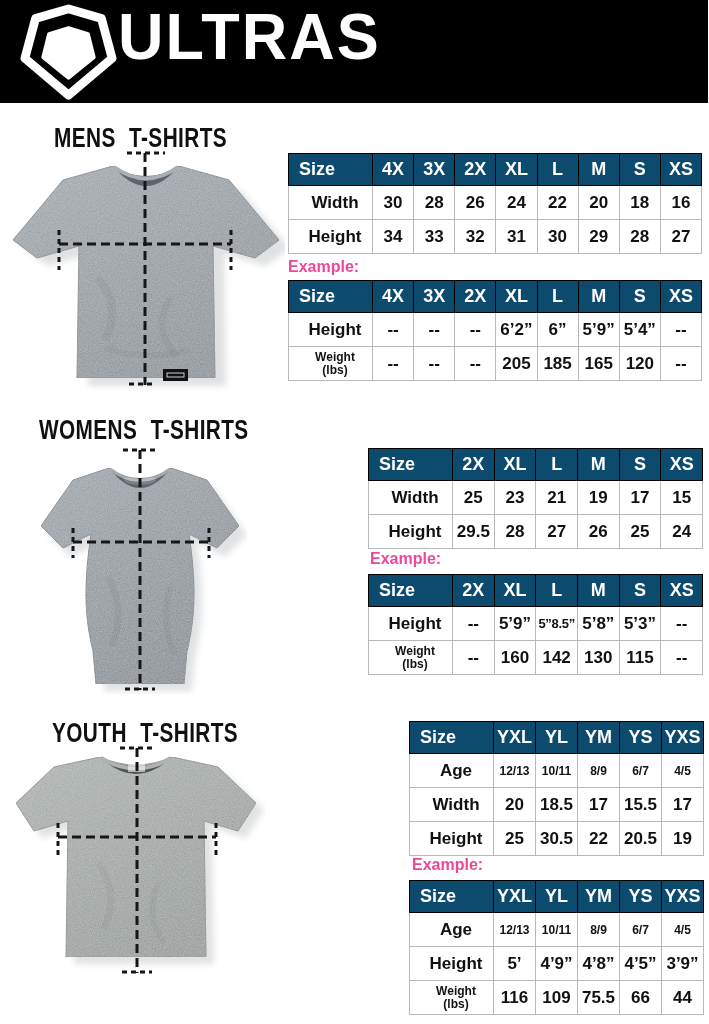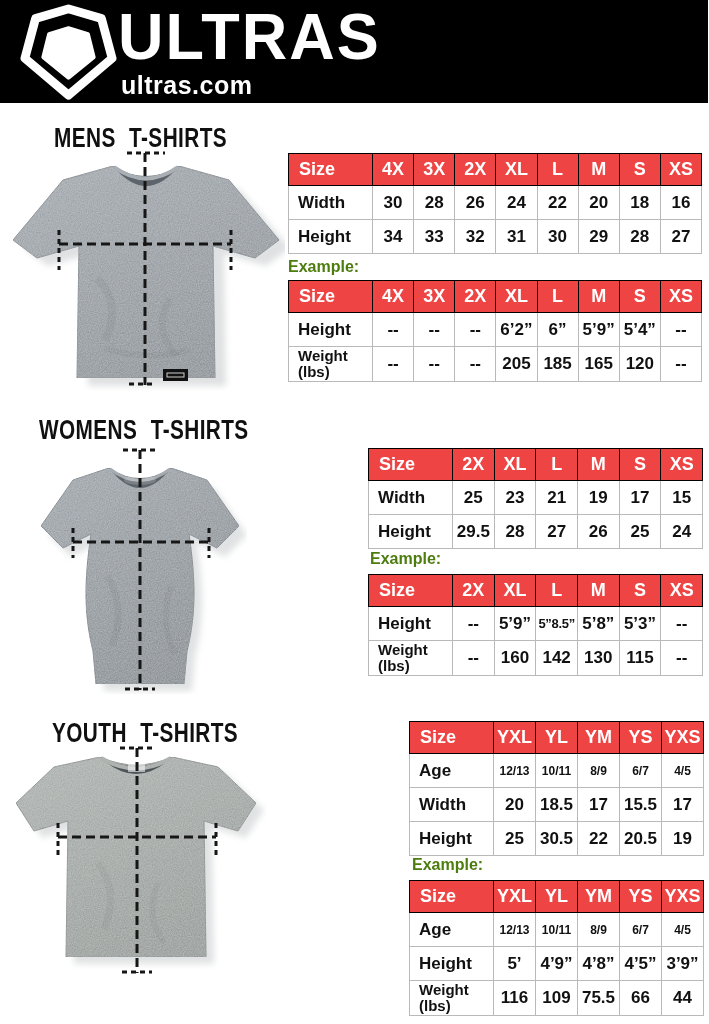--- a/index.html
+++ b/index.html
@@ -17,47 +17,46 @@
   .sec-title { position:absolute; margin:0; color:#101010; font-size:26px; font-weight:bold;
                letter-spacing:0.5px; word-spacing:9px; white-space:nowrap;
                transform:scaleX(0.8) scaleY(1.08); transform-origin:0 0; }
 
   
   table.sz { position:absolute; border-collapse:collapse; table-layout:fixed; background:#ffffff; }
   .tbl-mens   { width:414px; }
   .tbl-womens { width:335px; }
   .tbl-youth  { width:295px; }
   col.label-col { width:84px; }
-  table.sz th { background:#ef4444; color:#ffffff; border:1px solid #000000; height:31px;
+  table.sz th { background:#0c4a6e; color:#ffffff; border:1px solid #000000; height:31px;
                 font-size:18px; font-weight:bold; text-align:center; padding:0; }
   table.sz th:first-child { text-align:left; padding-left:10px; }
   table.sz td { background:#ffffff; color:#111111; border:1px solid #b9b9b9; height:31px;
                 font-size:17px; font-weight:bold; text-align:center; padding:1px 0; }
-  table.sz td.rowlabel { text-align:left; padding-left:9px; white-space:pre-line; line-height:1.05; }
-  table.sz td.lbl-small { font-size:15px; }
+  table.sz td.rowlabel { text-align:center; padding-left:9px; white-space:pre-line; line-height:1.05; }
+  table.sz td.lbl-small { font-size:12px; }
   table.sz td.small { font-size:13px; letter-spacing:-0.3px; }
   table.sz tr.small-vals td:not(.rowlabel) { font-size:12px; }
 
-  .ex-label { position:absolute; color:#4d7c0f; font-size:16px; font-weight:bold; }
+  .ex-label { position:absolute; color:#ec4899; font-size:16px; font-weight:bold; }
 
   .shirt { position:absolute; }
   .shirt svg { display:block; width:100%; height:100%; }
 </style>
 </head>
 <body>
 
 <div class="page">
 
   <div class="header">
     <svg class="logo" viewBox="0 0 100 100">
       <path d="M50 6 L84 16 L95 57 L50 95 L5 57 L16 16 Z" fill="none" stroke="#ffffff" stroke-width="9" stroke-linejoin="round"></path>
       <path d="M50 26 L70 32 L76 56 L50 77 L24 56 L30 32 Z" fill="#ffffff" stroke="#ffffff" stroke-width="4" stroke-linejoin="round"></path>
     </svg>
     <div class="brand">ULTRAS</div>
-    <div class="site">ultras.com</div>
   </div>
 
   <section>
     <h2 class="sec-title" style="left:54px; top:121px;">MENS T-SHIRTS</h2>
 
     <div class="shirt" style="left:5px; top:148px; width:280px; height:243px;">
       <svg viewBox="0 0 280 243">
         <defs>
           <linearGradient id="gM" x1="0" y1="0" x2="0.6" y2="1">
             <stop offset="0" stop-color="#99a0a6"></stop>

